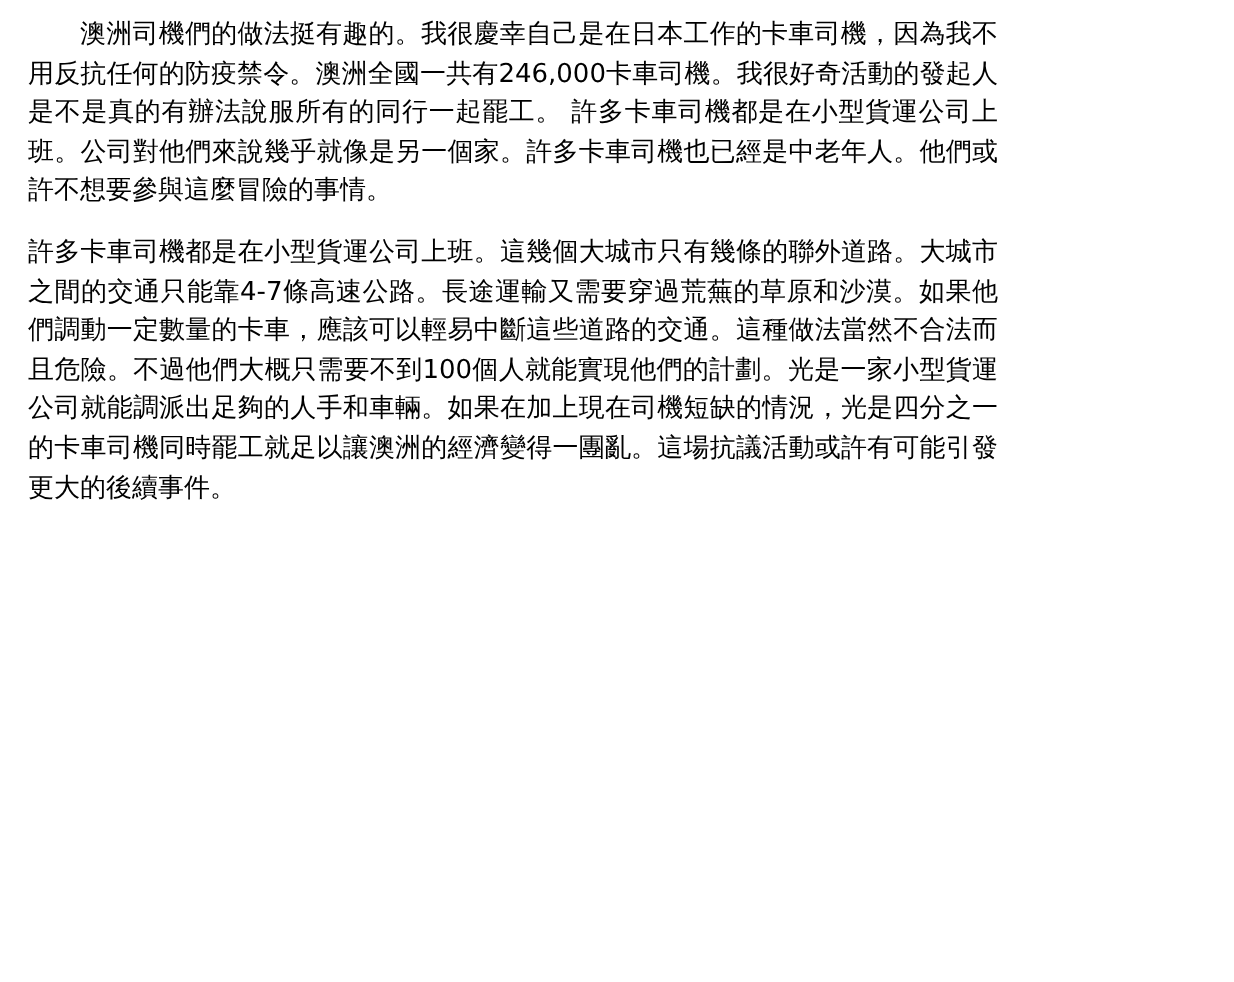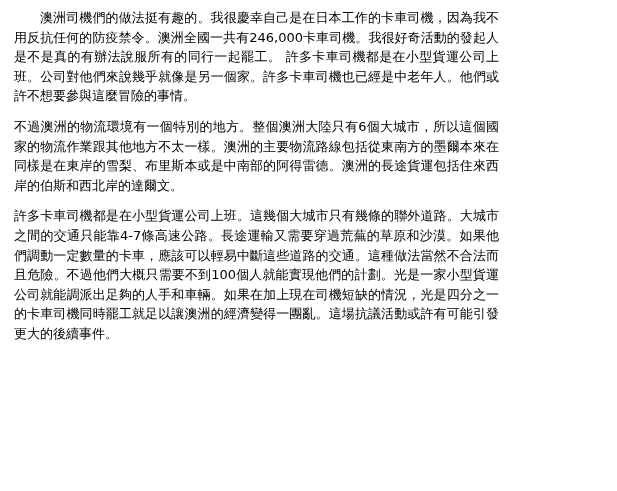--- a/index.html
+++ b/index.html
@@ -34,15 +34,14 @@
   }
   .para:last-child {
     margin-bottom: 0;
   }
 </style>
 </head>
 <body>
 
 <div id="doc">
   <p class="para indent">澳洲司機們的做法挺有趣的。我很慶幸自己是在日本工作的卡車司機，因為我不用反抗任何的防疫禁令。澳洲全國一共有246,000卡車司機。我很好奇活動的發起人是不是真的有辦法說服所有的同行一起罷工。 許多卡車司機都是在小型貨運公司上班。公司對他們來說幾乎就像是另一個家。許多卡車司機也已經是中老年人。他們或許不想要參與這麼冒險的事情。</p>
-  <p class="para">不過澳洲的物流環境有一個特別的地方。整個澳洲大陸只有6個大城市，所以這個國家的物流作業跟其他地方不太一樣。澳洲的主要物流路線包括從東南方的墨爾本來在同樣是在東岸的雪梨、布里斯本或是中南部的阿得雷德。澳洲的長途貨運包括住來西岸的伯斯和西北岸的達爾文。</p>
   <p class="para">許多卡車司機都是在小型貨運公司上班。這幾個大城市只有幾條的聯外道路。大城市之間的交通只能靠4-7條高速公路。長途運輸又需要穿過荒蕪的草原和沙漠。如果他們調動一定數量的卡車，應該可以輕易中斷這些道路的交通。這種做法當然不合法而且危險。不過他們大概只需要不到100個人就能實現他們的計劃。光是一家小型貨運公司就能調派出足夠的人手和車輛。如果在加上現在司機短缺的情況，光是四分之一的卡車司機同時罷工就足以讓澳洲的經濟變得一團亂。這場抗議活動或許有可能引發更大的後續事件。</p>
 </div>
 
 </body></html>

